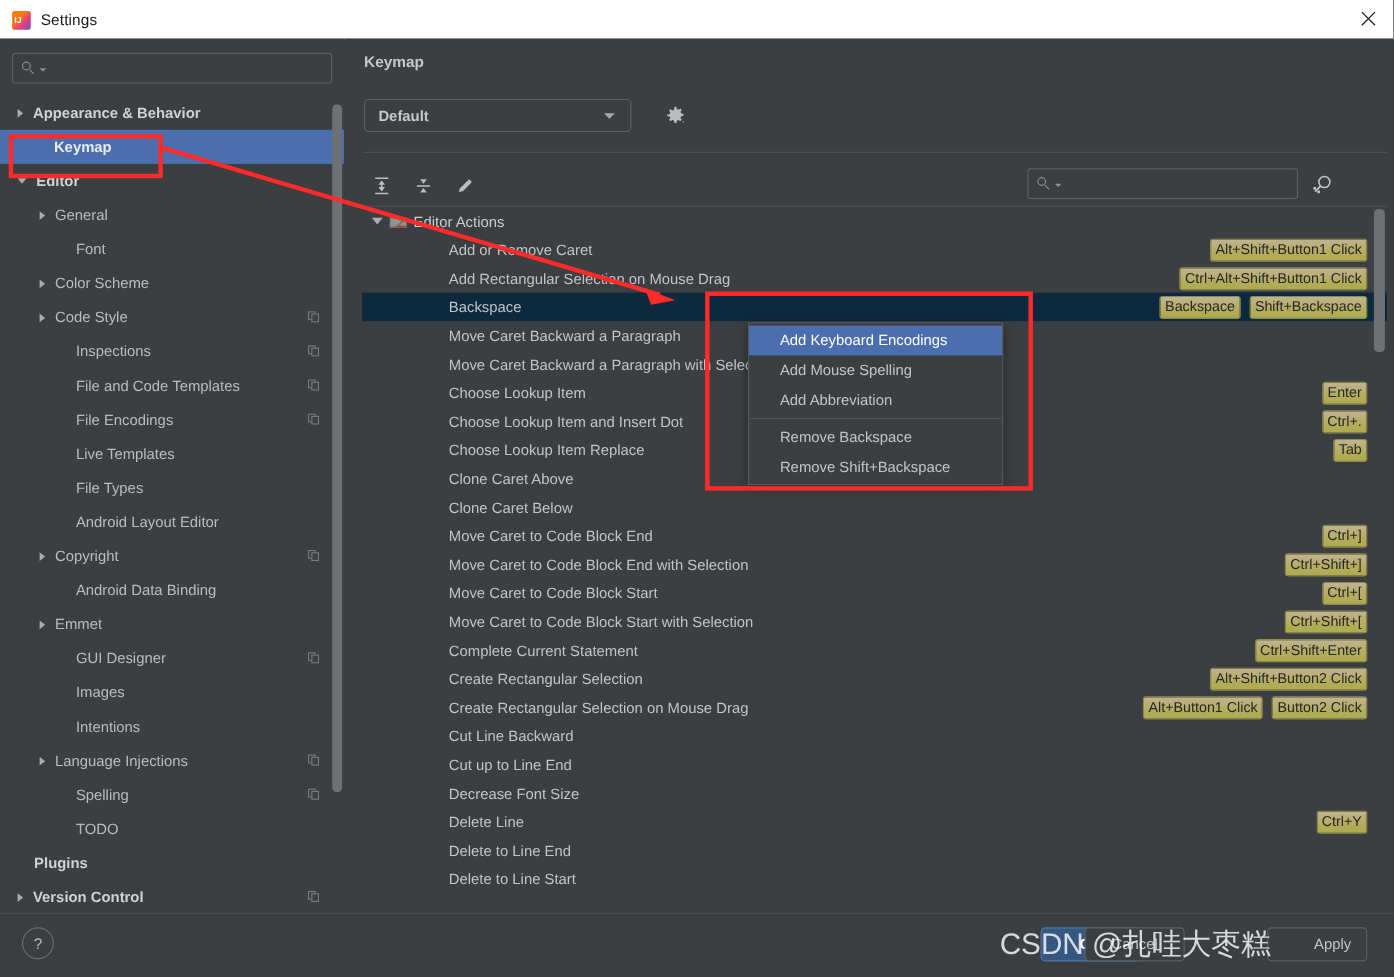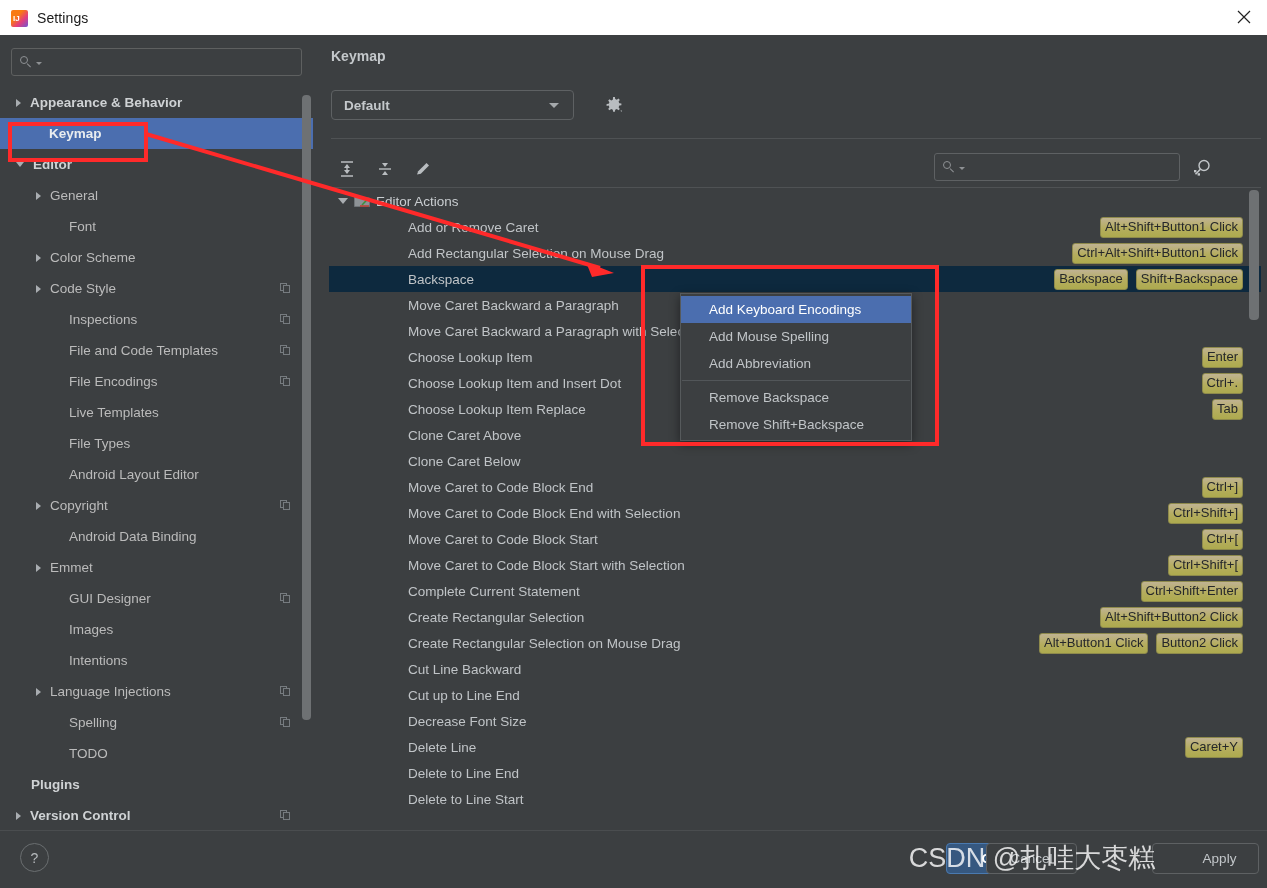--- a/index.html
+++ b/index.html
@@ -409,21 +409,21 @@
     cursor: pointer;
   }
   .btn-ok {
     left: 946px; width: 91px;
     background: #365880;
     border-color: #4a7ab0;
     color: #ffffff;
     font-weight: bold;
   }
   .btn-cancel { left: 986px; width: 91px; }
-  .btn-apply  { left: 1152px; width: 107px; padding-left: 28px; }
+  .btn-apply  { left: 1152px; width: 91px; padding-left: 28px; }
 
   .watermark {
     position: absolute;
     left: 1032px; top: 840px;
     font-size: 27px;
     color: rgba(255,255,255,.80);
     white-space: nowrap;
     transform: translateX(-50%);
     z-index: 70;
     pointer-events: none;
@@ -786,21 +786,21 @@
             <div class="aname">Cut up to Line End</div>
           </div>
           <div class="arow">
             <div class="pad"></div>
             <div class="aname">Decrease Font Size</div>
           </div>
           <div class="arow">
             <div class="pad"></div>
             <div class="aname">Delete Line</div>
             <div class="keys">
-              <div class="kbadge">Caret+Y</div>
+              <div class="kbadge">Ctrl+Y</div>
             </div>
           </div>
           <div class="arow">
             <div class="pad"></div>
             <div class="aname">Delete to Line End</div>
           </div>
           <div class="arow">
             <div class="pad"></div>
             <div class="aname">Delete to Line Start</div>
           </div>

